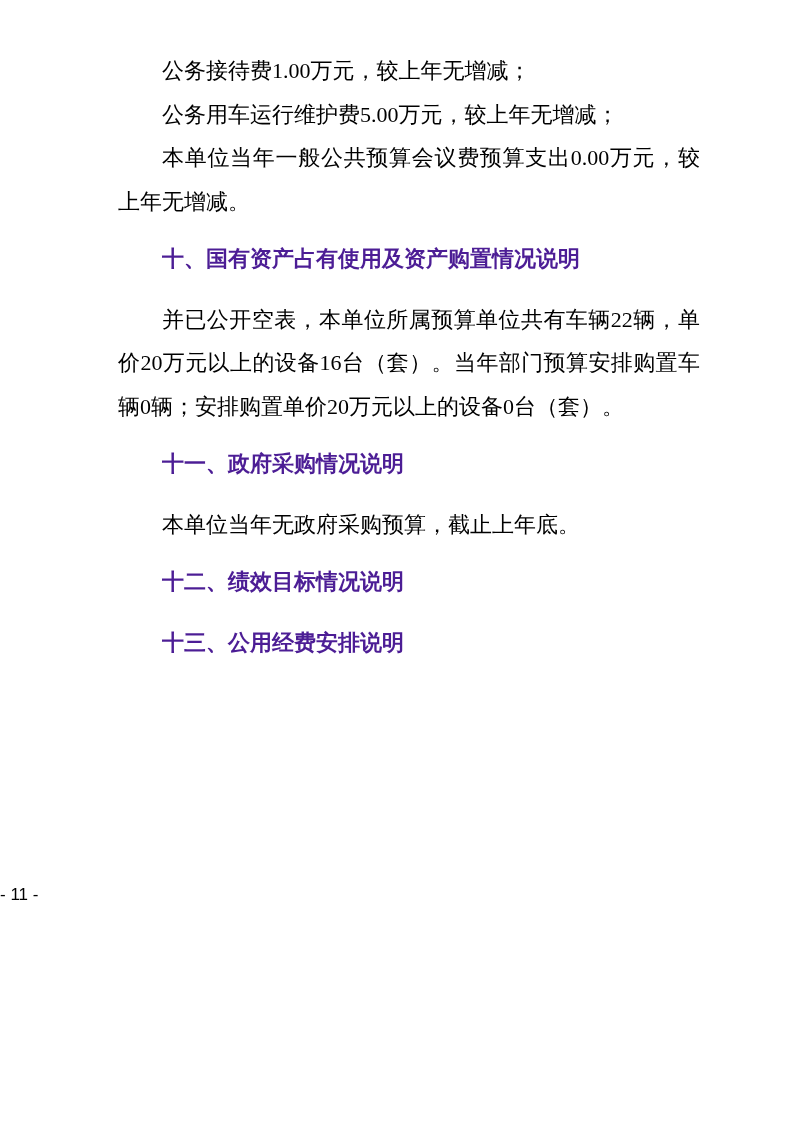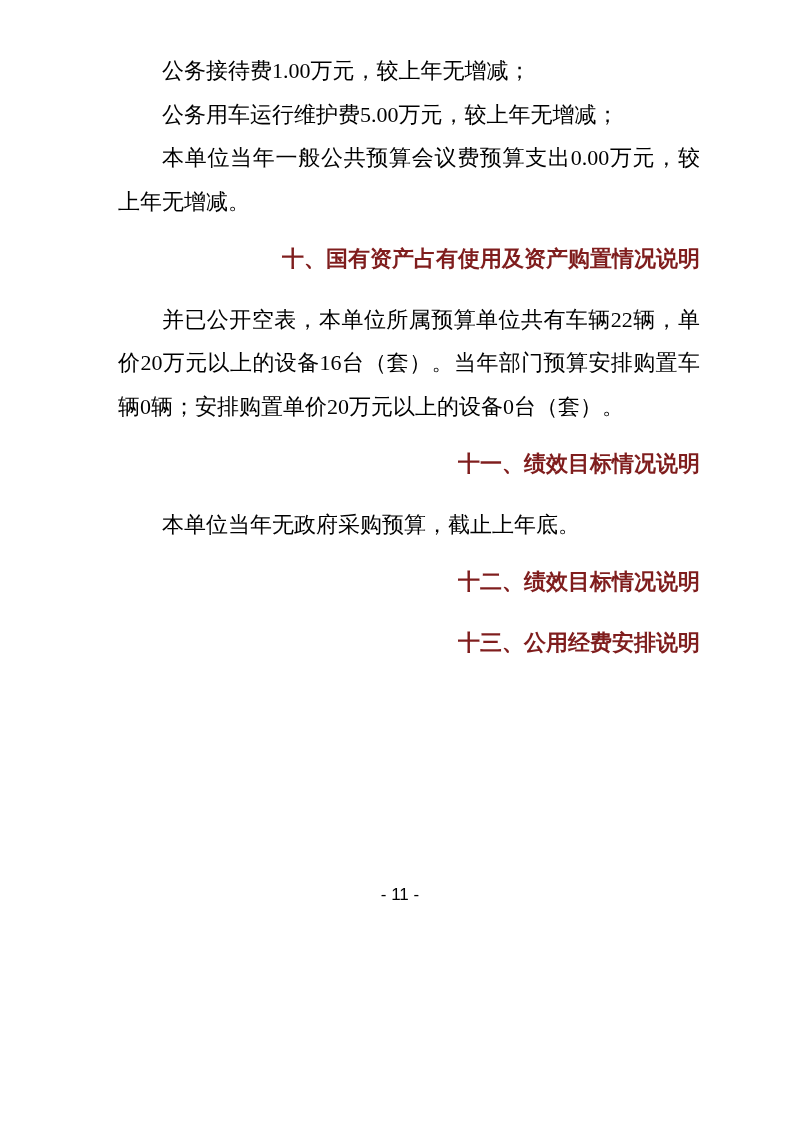--- a/index.html
+++ b/index.html
@@ -29,29 +29,27 @@
     text-indent: 44px;
     word-break: break-all;
   }
   .heading {
     margin: 14px 0 17px 0;
     font-size: 22px;
     line-height: 43.5px;
     font-family: "Liberation Sans", "DejaVu Sans", sans-serif;
     font-weight: 700;
     text-indent: 44px;
-    color: #7f1d1d;
-    text-align: right;
+    color: #4c1d95;
   }
   .page-footer {
     position: absolute;
     left: 0;
     right: 0;
     bottom: 12px;
-    text-align: center;
     font-family: "Liberation Sans", "DejaVu Sans", sans-serif;
     font-size: 17px;
     color: #000000;
   }
 </style>
 </head>
 <body>
 
 <div class="page">
   <div class="content">
@@ -61,21 +59,21 @@
     <p class="para">公务用车运行维护费5.00万元，较上年无增减；</p>
 
 
     <p class="para">本单位当年一般公共预算会议费预算支出0.00万元，较上年无增减。</p>
 
 
     <h2 class="heading">十、国有资产占有使用及资产购置情况说明</h2>
 
     <p class="para">并已公开空表，本单位所属预算单位共有车辆22辆，单价20万元以上的设备16台（套）。当年部门预算安排购置车辆0辆；安排购置单价20万元以上的设备0台（套）。</p>
 
-    <h2 class="heading">十一、绩效目标情况说明</h2>
+    <h2 class="heading">十一、政府采购情况说明</h2>
 
     <p class="para">本单位当年无政府采购预算，截止上年底。</p>
 
     <h2 class="heading">十二、绩效目标情况说明</h2>
 
 
     <h2 class="heading">十三、公用经费安排说明</h2>
 
   </div>
 

